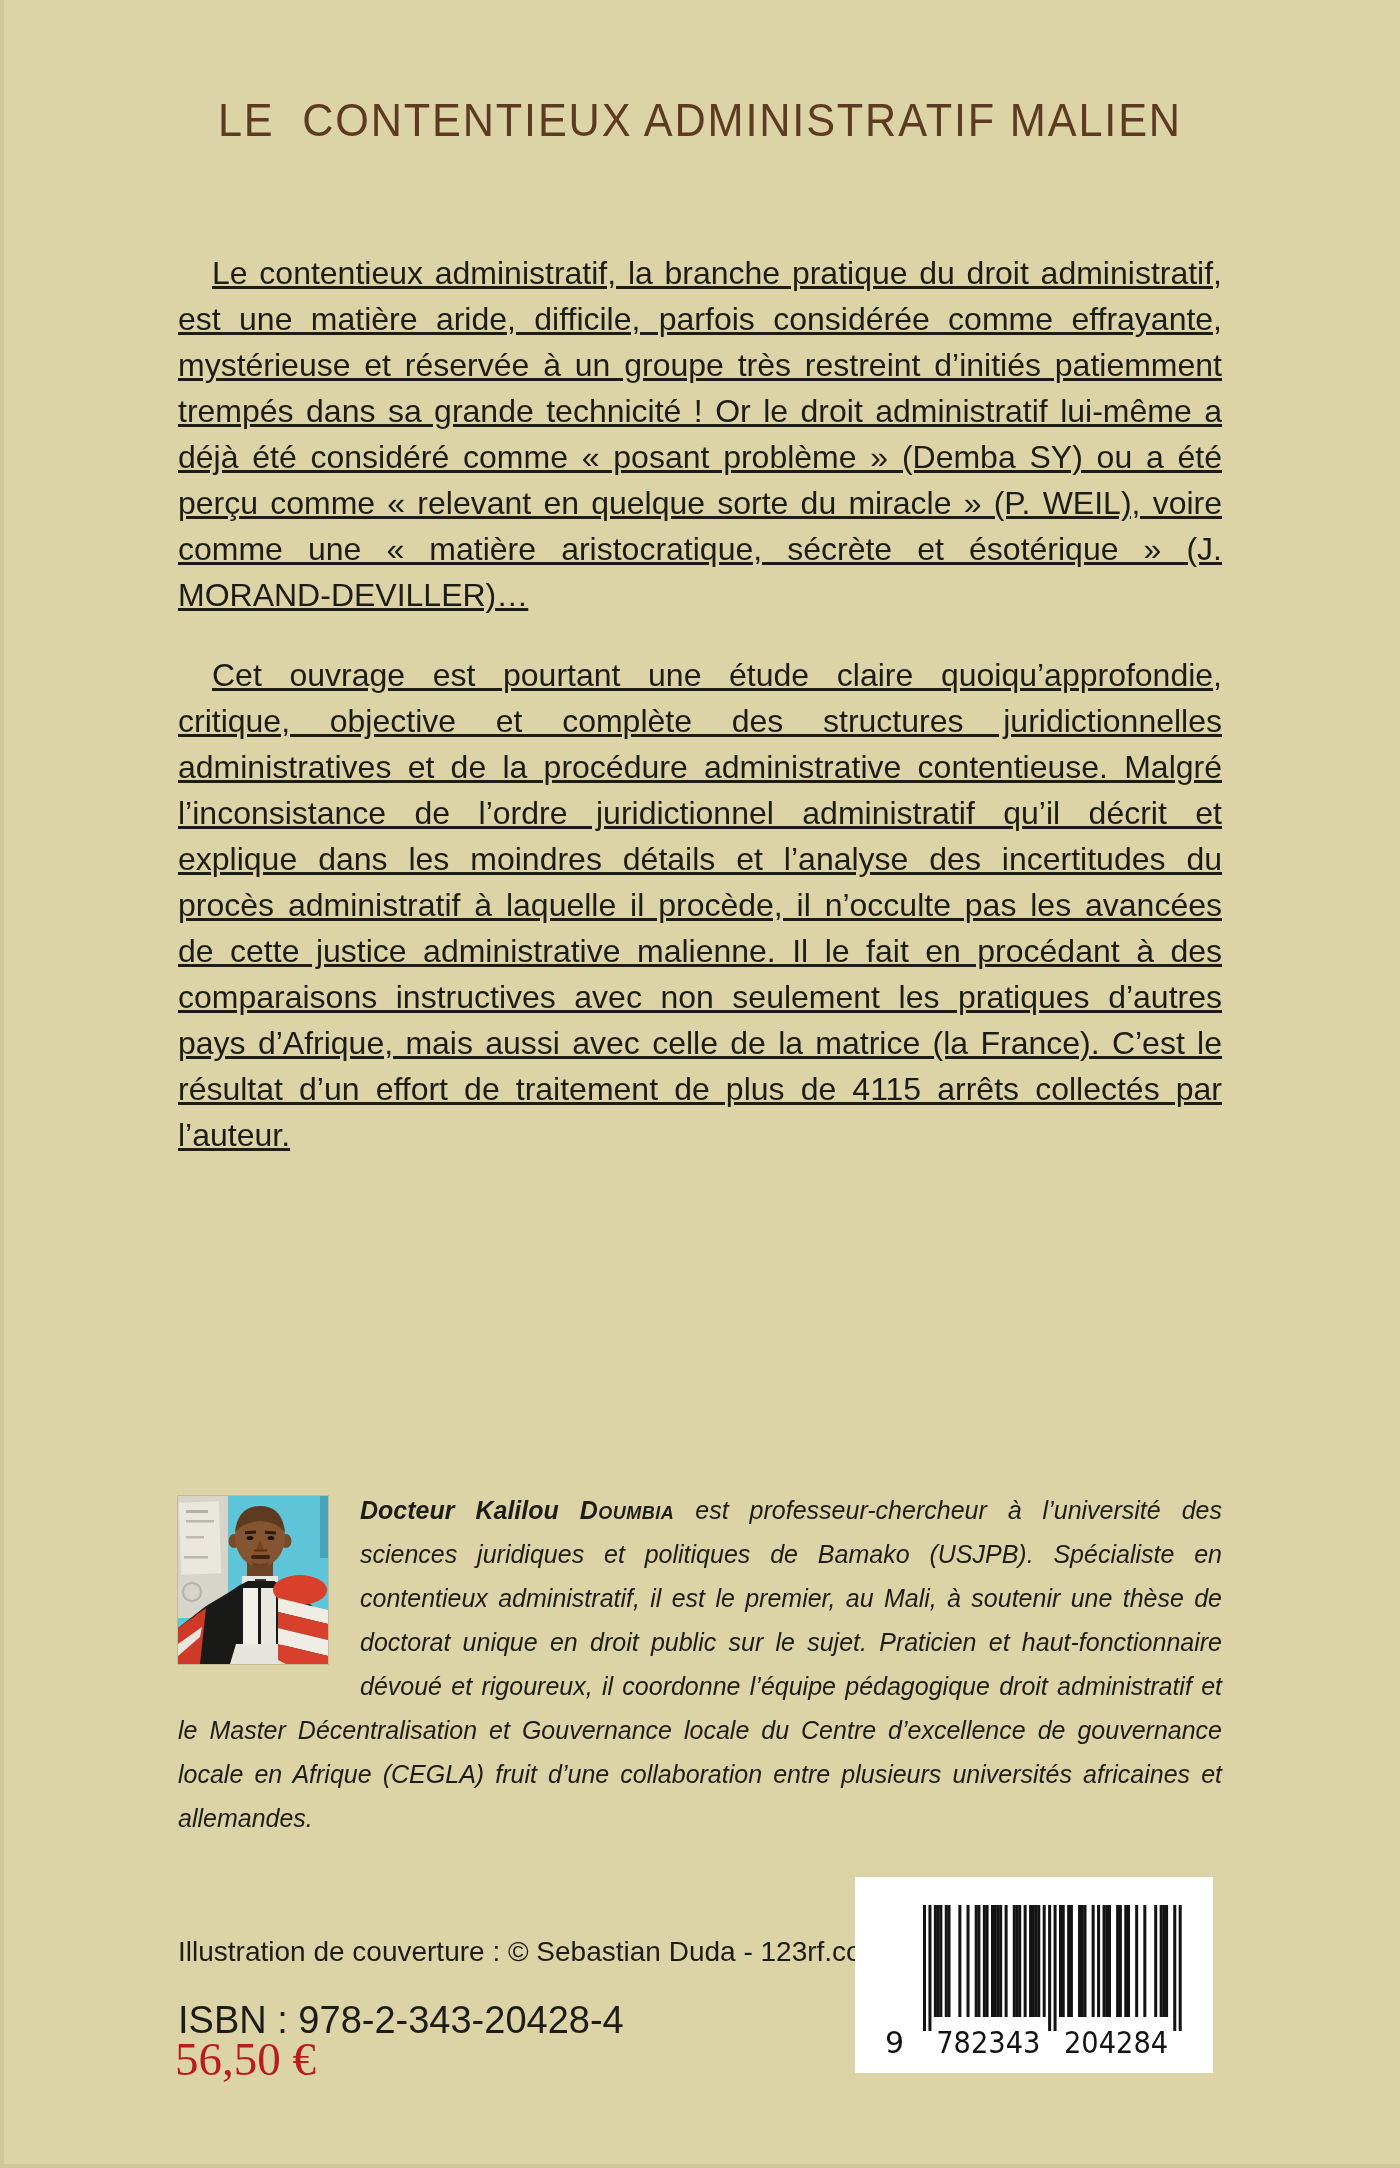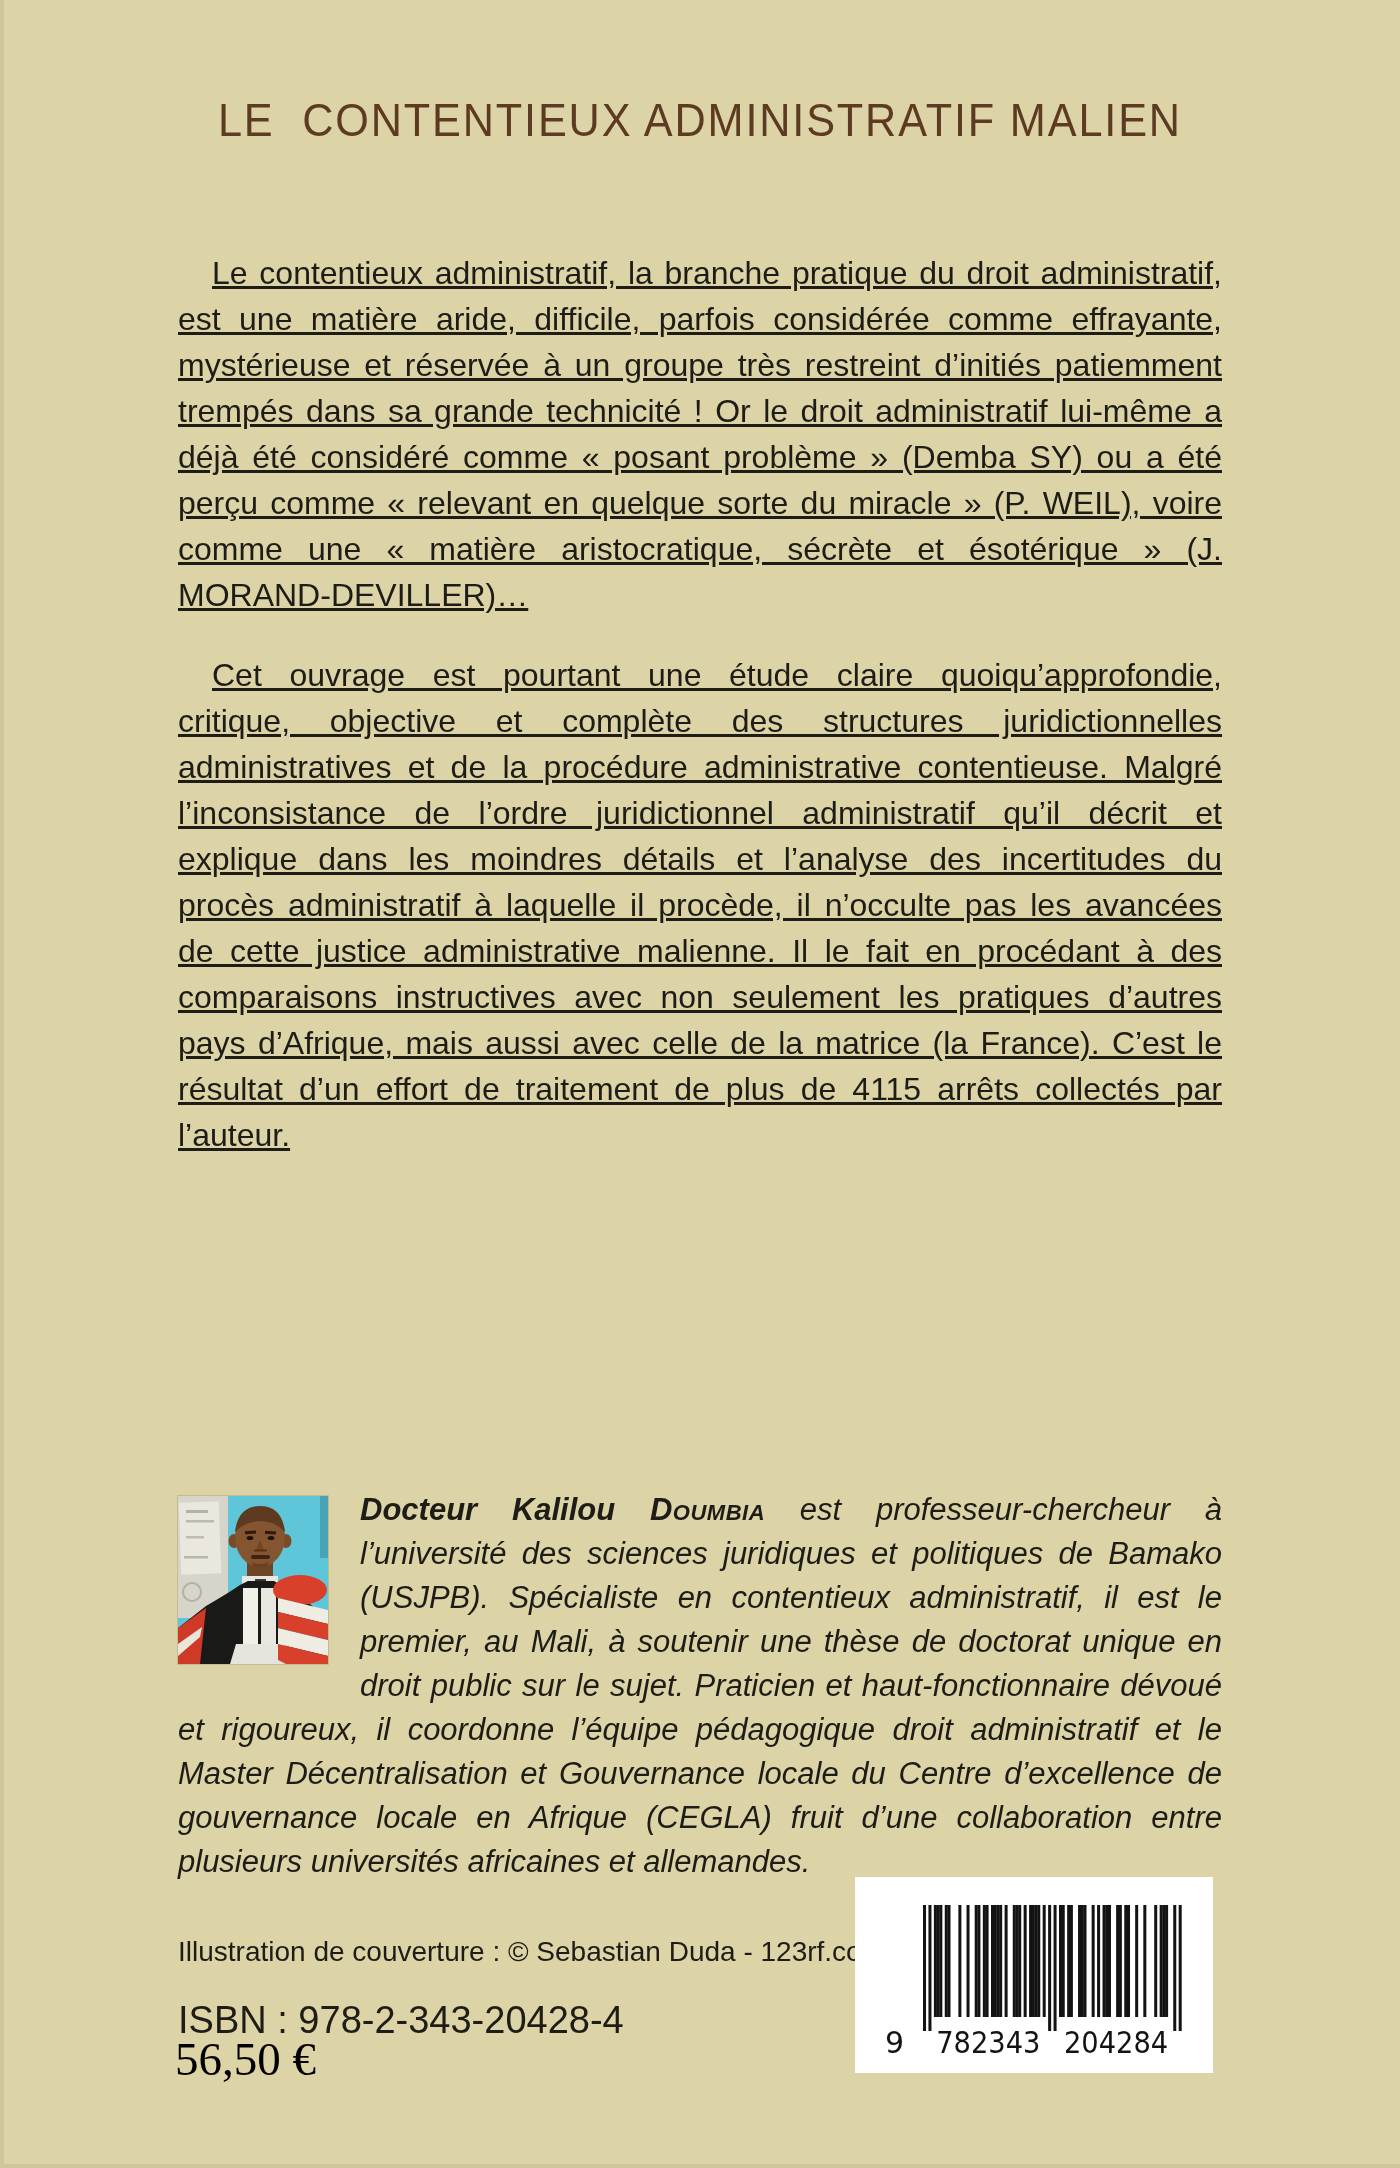--- a/index.html
+++ b/index.html
@@ -31,36 +31,36 @@
     text-align:justify;
     font-size:32px;line-height:46px;
     word-spacing:2px;
   }
   .synopsis p{margin:0;text-indent:34px;text-decoration:underline;}
   .synopsis p.gap-s{margin-bottom:34px;}
   .synopsis p.gap-l{margin-bottom:72px;}
   .bio{
     position:absolute;top:1488px;left:178px;width:1044px;
     font-style:italic;
-    font-size:31px;line-height:44px;
+    font-size:25px;line-height:44px;
     text-align:justify;
   }
   .bio .photo{
     float:left;width:150px;height:168px;
     margin:8px 32px 40px 0;
     outline:1px solid #c4bb92;
   }
   .bio .b{font-weight:bold;}
   .bio .sc{font-variant:small-caps;letter-spacing:0.5px;}
   .credit{position:absolute;left:178px;top:1936px;font-size:28px;}
   .isbn{position:absolute;left:178px;top:1999px;font-size:38px;}
   .price{
     position:absolute;left:175px;top:2032px;
     font-family:"Liberation Serif",serif;
-    font-size:47px;color:#000000;
+    font-size:47px;color:#b91c1c;
   }
   .barcode-box{
     position:absolute;left:855px;top:1877px;width:358px;height:196px;
     background:#ffffff;
   }
   .barcode-box svg{position:absolute;left:22px;top:28px;}
   .bc-digits{
     font-family:"DejaVu Sans",sans-serif;
     font-size:30px;fill:#131313;
   }

